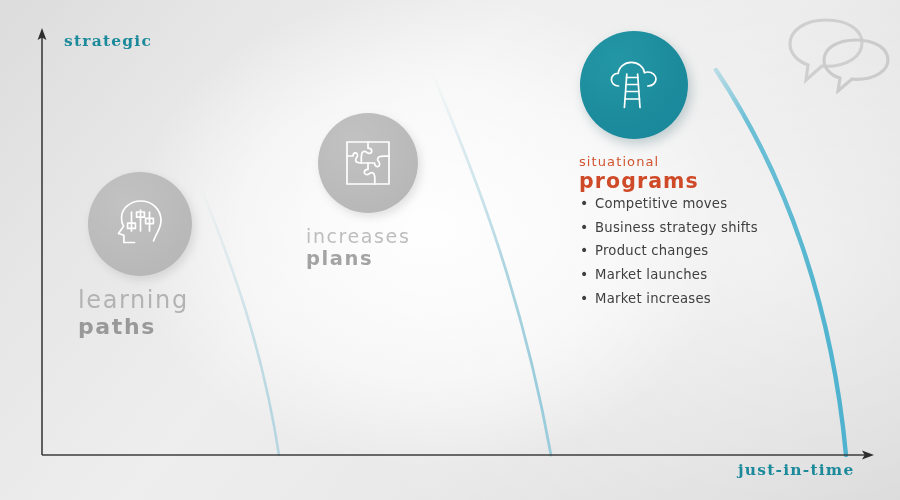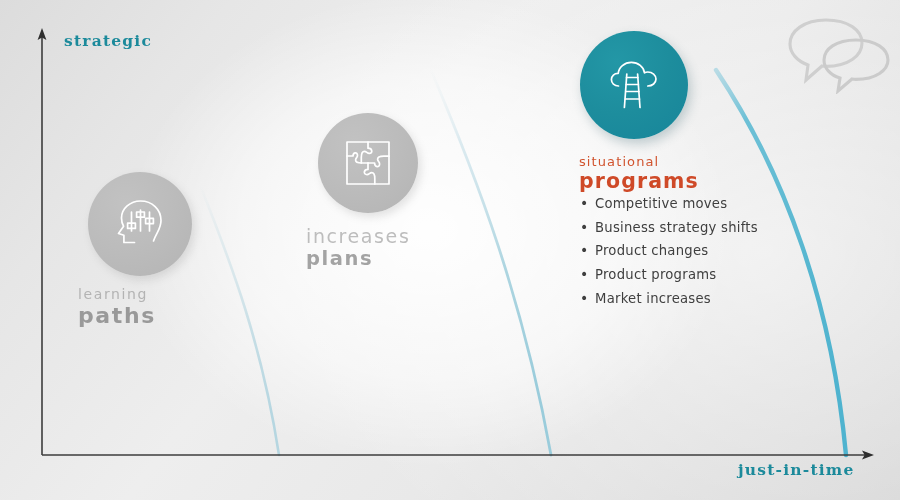--- a/index.html
+++ b/index.html
@@ -82,21 +82,21 @@
   #label-learning {
     position: absolute;
     left: 78px;
     top: 287px;
     width: 200px;
     line-height: 1.14;
     letter-spacing: 1.6px;
   }
   #label-learning .line1 {
     display: block;
-    font-size: 14px;
+    font-size: 24px;
     color: #b3b3b3;
     font-weight: 400;
   }
   #label-learning .line2 {
     display: block;
     font-size: 22px;
     color: #999999;
     font-weight: bold;
   }
 
@@ -286,18 +286,18 @@
       </svg>
     </div>
     <div id="label-situational">
       <span class="line1">situational</span>
       <span class="line2">programs</span>
     </div>
     <ul id="bullets">
       <li>Competitive moves</li>
       <li>Business strategy shifts</li>
       <li>Product changes</li>
-      <li>Product programs</li>
+      <li>Market launches</li>
       <li>Market increases</li>
     </ul>
   </div>
 
 </div>
 
 </body></html>

